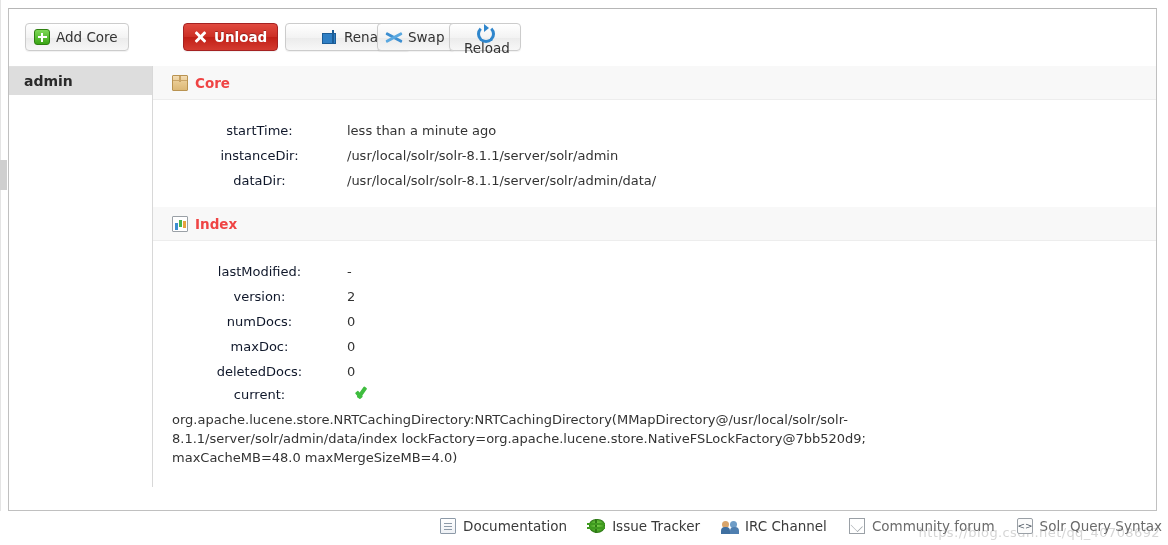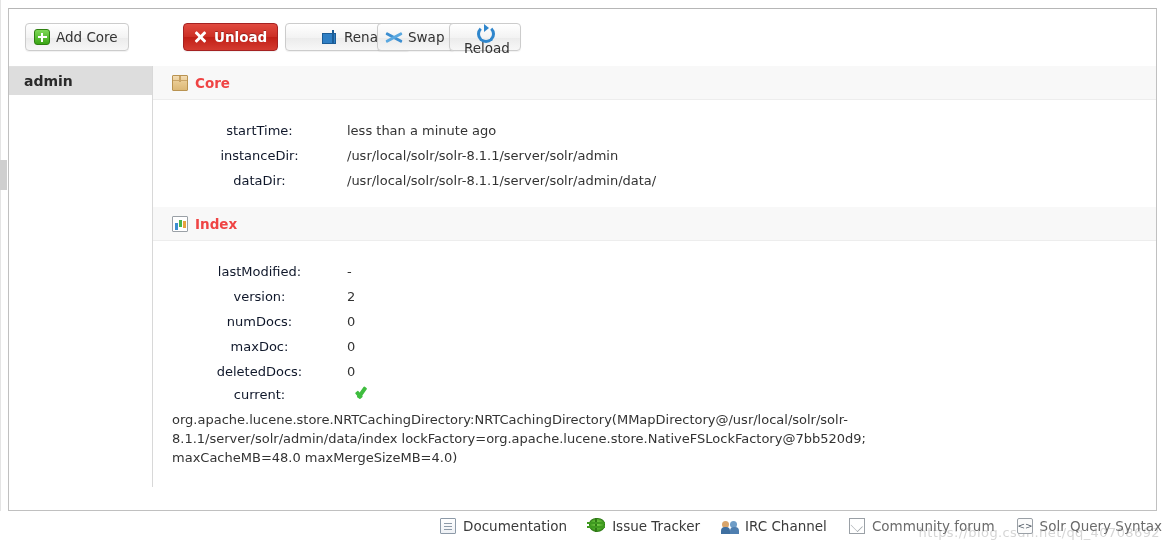--- a/index.html
+++ b/index.html
@@ -261,21 +261,21 @@
   
   .footer {
     position: absolute; left: 0; top: 512px;
     width: 1168px; height: 33px;
   }
   .footer-links {
     position: absolute; right: 6px; top: 6px;
     display: flex; align-items: center; gap: 22px;
     font-size: 13.5px; color: #3a3a3a;
   }
-  .flink { display: inline-flex; align-items: flex-start; cursor: pointer; }
+  .flink { display: inline-flex; align-items: center; cursor: pointer; }
   .flink .lbl { margin-left: 7px; }
   .flink.dim { color: #6b6b6b; }
   .watermark {
     position: absolute; right: 8px; top: 13px;
     font-size: 13px; color: #d6d6d6;
     letter-spacing: 0.4px;
     white-space: nowrap;
     pointer-events: none;
   }
 </style>

